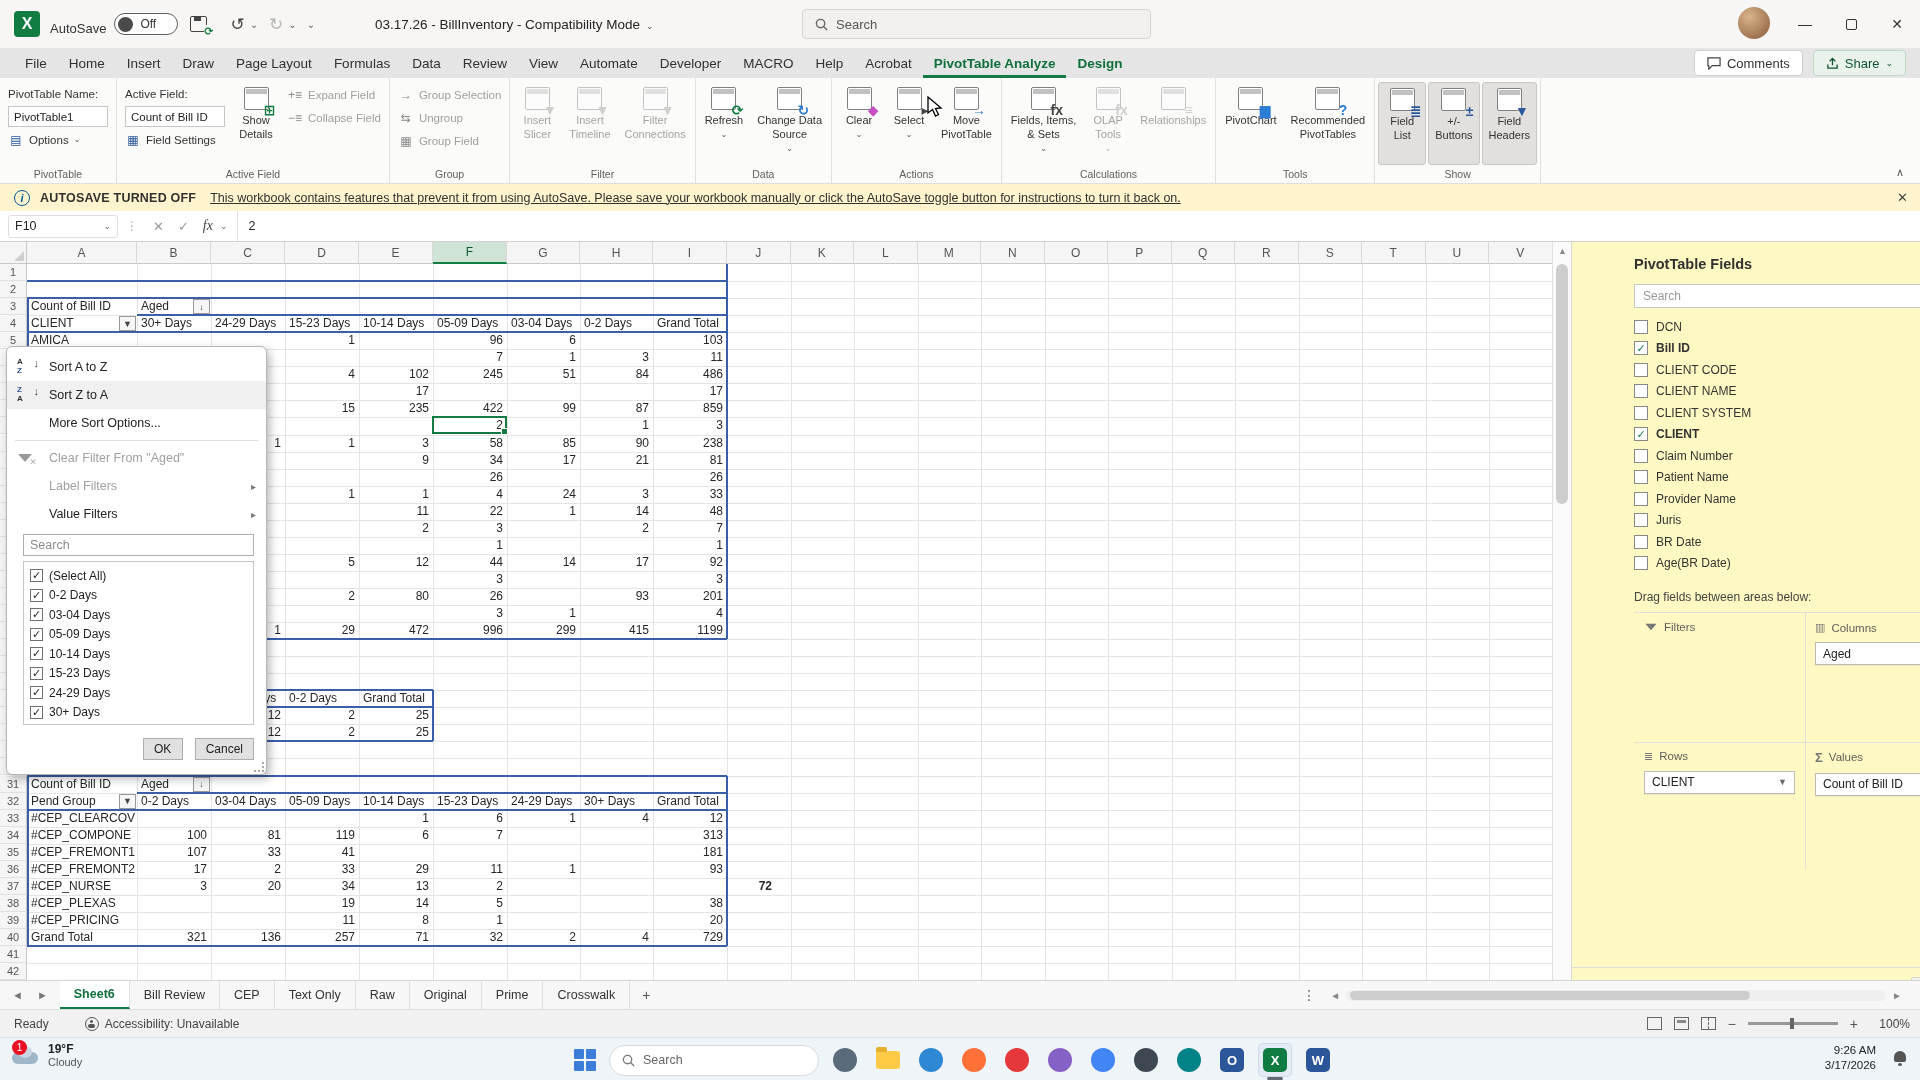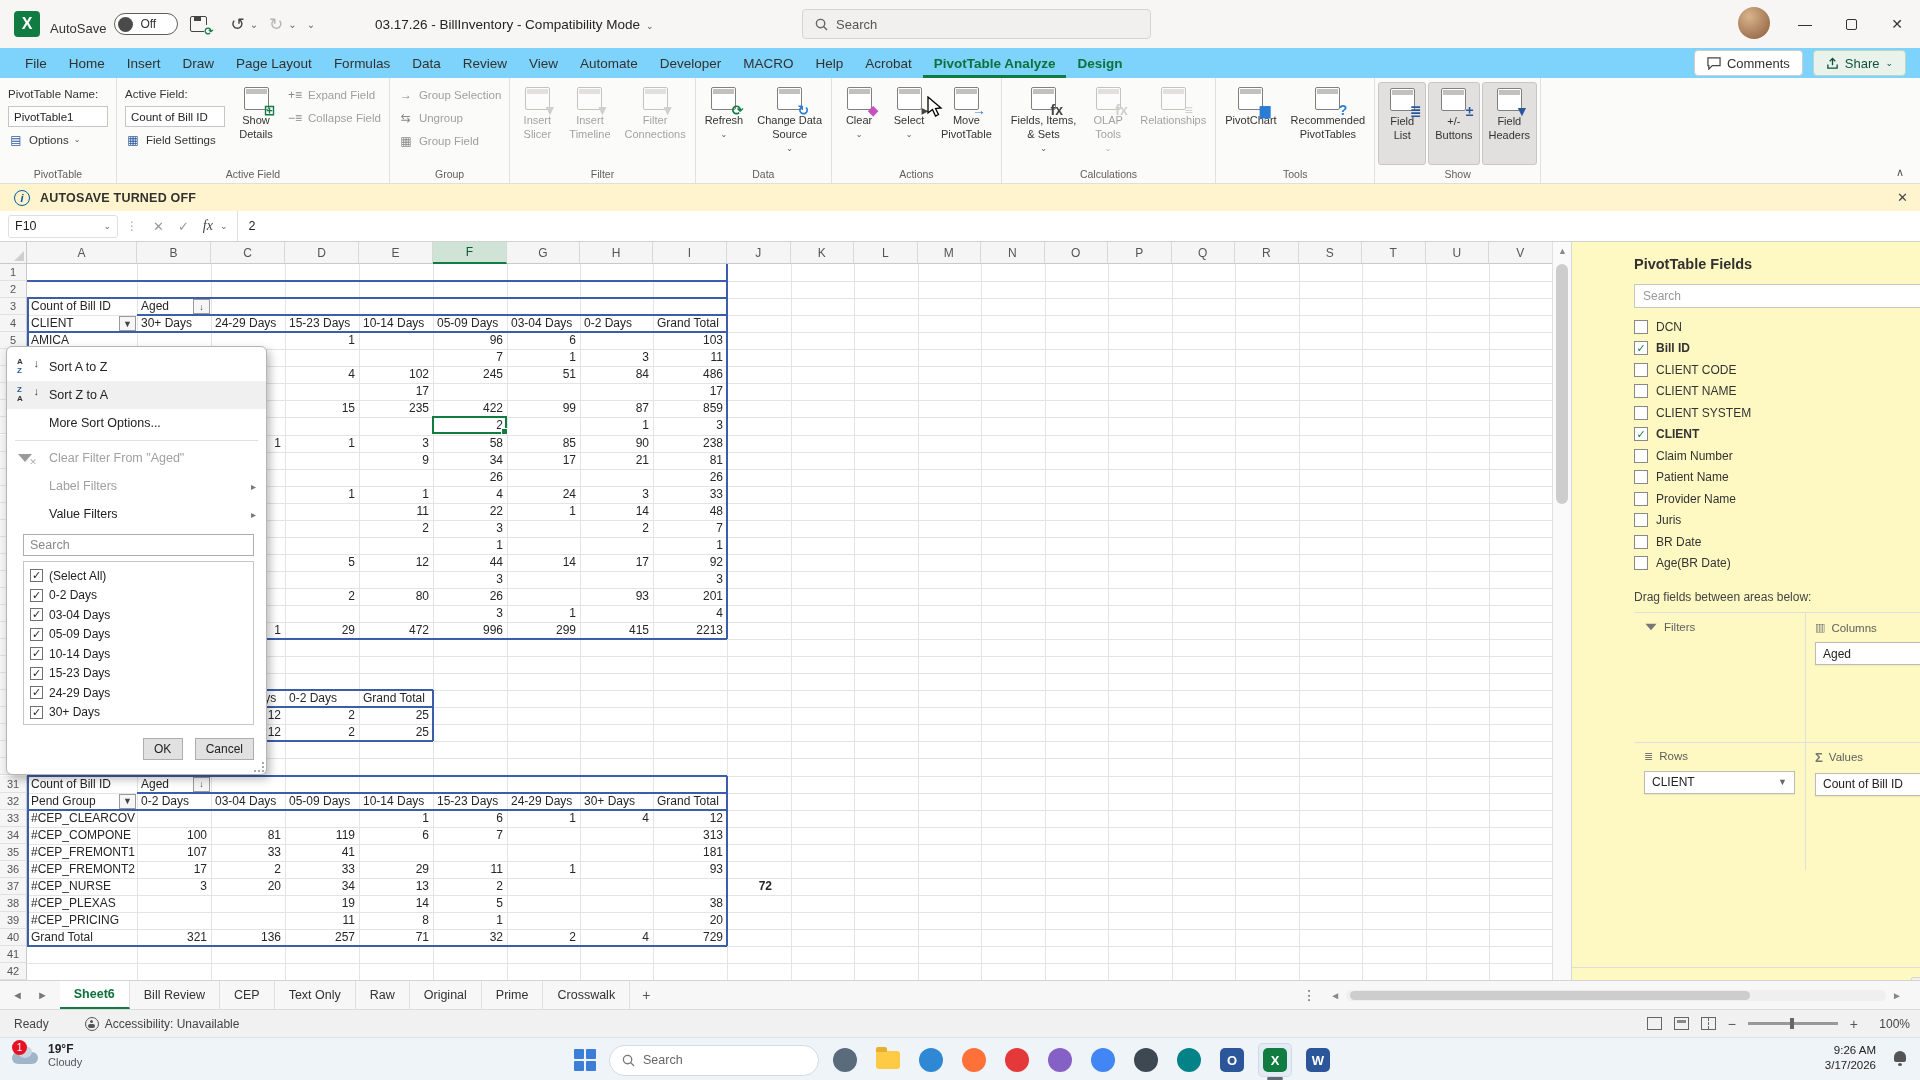--- a/index.html
+++ b/index.html
@@ -22,21 +22,21 @@
   .floppy::after{ content:"⟳"; position:absolute; right:-7px; bottom:-7px; color:#107c41; font-size:11px; font-weight:bold; background:#f7f6f5; }
   .title-text { font-size:13.5px; color:#252423; margin-left:60px; white-space:nowrap; }
   .title-text .tchev { font-size:9px; color:#555; margin-left:6px; }
   .tsearch { position:absolute; left:802px; top:9px; width:349px; height:30px; background:#f1f0ef; border:1px solid #d6d4d2; border-radius:4px; display:flex; align-items:center; padding-left:12px; gap:8px; font-size:13px; color:#555; }
   .avatar { position:absolute; left:1738px; top:7px; width:32px; height:32px; border-radius:50%; background:radial-gradient(circle at 35% 30%, #d9b38a, #8a5a3b); }
   .wbtns { position:absolute; right:0; top:0; height:48px; display:flex; }
   .wbtn { width:46px; height:48px; display:flex; align-items:center; justify-content:center; font-size:14px; color:#333; }
   .restore-g { width:11px; height:11px; border:1.2px solid #333; border-radius:2px; }
 
   
-  .menubar { position:absolute; left:0; top:48px; width:1920px; height:30px; background:#7dd3fc; display:flex; align-items:flex-end; }
+  .menubar { position:absolute; left:0; top:48px; width:1920px; height:30px; background:#e5e5e5; display:flex; align-items:flex-end; }
   #menu-tabs { display:flex; align-items:flex-end; margin-left:14px; }
   .mtab { font-size:13.5px; color:#323130; padding:5px 11px 7px; white-space:nowrap; }
   .mtab.ctx { color:#0f703b; font-weight:600; }
   .mtab.active { border-bottom:3px solid #107c41; padding-bottom:4px; }
   .mb-right { position:absolute; right:14px; top:2px; display:flex; gap:10px; align-items:center; }
   .pill-btn { height:26px; border:1px solid #d0cecc; border-radius:4px; background:#fff; display:flex; align-items:center; gap:6px; padding:0 12px; font-size:13px; color:#333; }
   .pill-btn.share { background:#e9f3ec; border-color:#bcd8c5; color:#0f5132; }
 
   
   .ribbon { position:absolute; left:0; top:78px; width:1920px; height:106px; background:#fbfbfa; border-bottom:1px solid #e1dfdd; }
@@ -486,20 +486,21 @@
           </div>
           <div class="rgroup-label">Show</div>
         </div>
       </div>
     <div class="ribbon-collapse">∧</div>
   </div>
 
   <div class="banner">
     <div class="info-ico">i</div>
     <b>AUTOSAVE TURNED OFF</b>
+    <span class="bmsg">This workbook contains features that prevent it from using AutoSave. Please save your workbook manually or click the AutoSave toggle button for instructions to turn it back on.</span>
     <span class="banner-x">✕</span>
   </div>
 
   <div class="fbar">
     <div class="namebox">
         <span>F10</span>
         <span class="nchev">⌄</span>
       </div>
     <span class="fb-dots">⋮</span>
     <span class="fb-x">✕</span>
@@ -723,21 +724,21 @@
       <div class="cell num" style="left: 433px; top: 363px; width: 74px; height: 17.05px;">3</div>
       <div class="cell num" style="left: 507px; top: 363px; width: 73px; height: 17.05px;">1</div>
       <div class="cell num" style="left: 653px; top: 363px; width: 74px; height: 17.05px;">4</div>
       <div class="cell txt" style="left: 27px; top: 380.05px; width: 110px; height: 17.05px;">Grand Total</div>
       <div class="cell num" style="left: 211px; top: 380.05px; width: 74px; height: 17.05px;">1</div>
       <div class="cell num" style="left: 285px; top: 380.05px; width: 74px; height: 17.05px;">29</div>
       <div class="cell num" style="left: 359px; top: 380.05px; width: 74px; height: 17.05px;">472</div>
       <div class="cell num" style="left: 433px; top: 380.05px; width: 74px; height: 17.05px;">996</div>
       <div class="cell num" style="left: 507px; top: 380.05px; width: 73px; height: 17.05px;">299</div>
       <div class="cell num" style="left: 580px; top: 380.05px; width: 73px; height: 17.05px;">415</div>
-      <div class="cell num" style="left: 653px; top: 380.05px; width: 74px; height: 17.05px;">2213</div>
+      <div class="cell num" style="left: 653px; top: 380.05px; width: 74px; height: 17.05px;">1199</div>
       <div class="cell txt" style="left: 211px; top: 448.25px; width: 74px; height: 17.05px;">03-04 Days</div>
       <div class="cell txt" style="left: 285px; top: 448.25px; width: 74px; height: 17.05px;">0-2 Days</div>
       <div class="cell txt" style="left: 359px; top: 448.25px; width: 74px; height: 17.05px;">Grand Total</div>
       <div class="cell num" style="left: 211px; top: 465.3px; width: 74px; height: 17.05px;">12</div>
       <div class="cell num" style="left: 285px; top: 465.3px; width: 74px; height: 17.05px;">2</div>
       <div class="cell num" style="left: 359px; top: 465.3px; width: 74px; height: 17.05px;">25</div>
       <div class="cell num" style="left: 211px; top: 482.35px; width: 74px; height: 17.05px;">12</div>
       <div class="cell num" style="left: 285px; top: 482.35px; width: 74px; height: 17.05px;">2</div>
       <div class="cell num" style="left: 359px; top: 482.35px; width: 74px; height: 17.05px;">25</div>
       <div class="cell txt" style="left: 27px; top: 533.5px; width: 110px; height: 17.05px;">Count of Bill ID</div>

